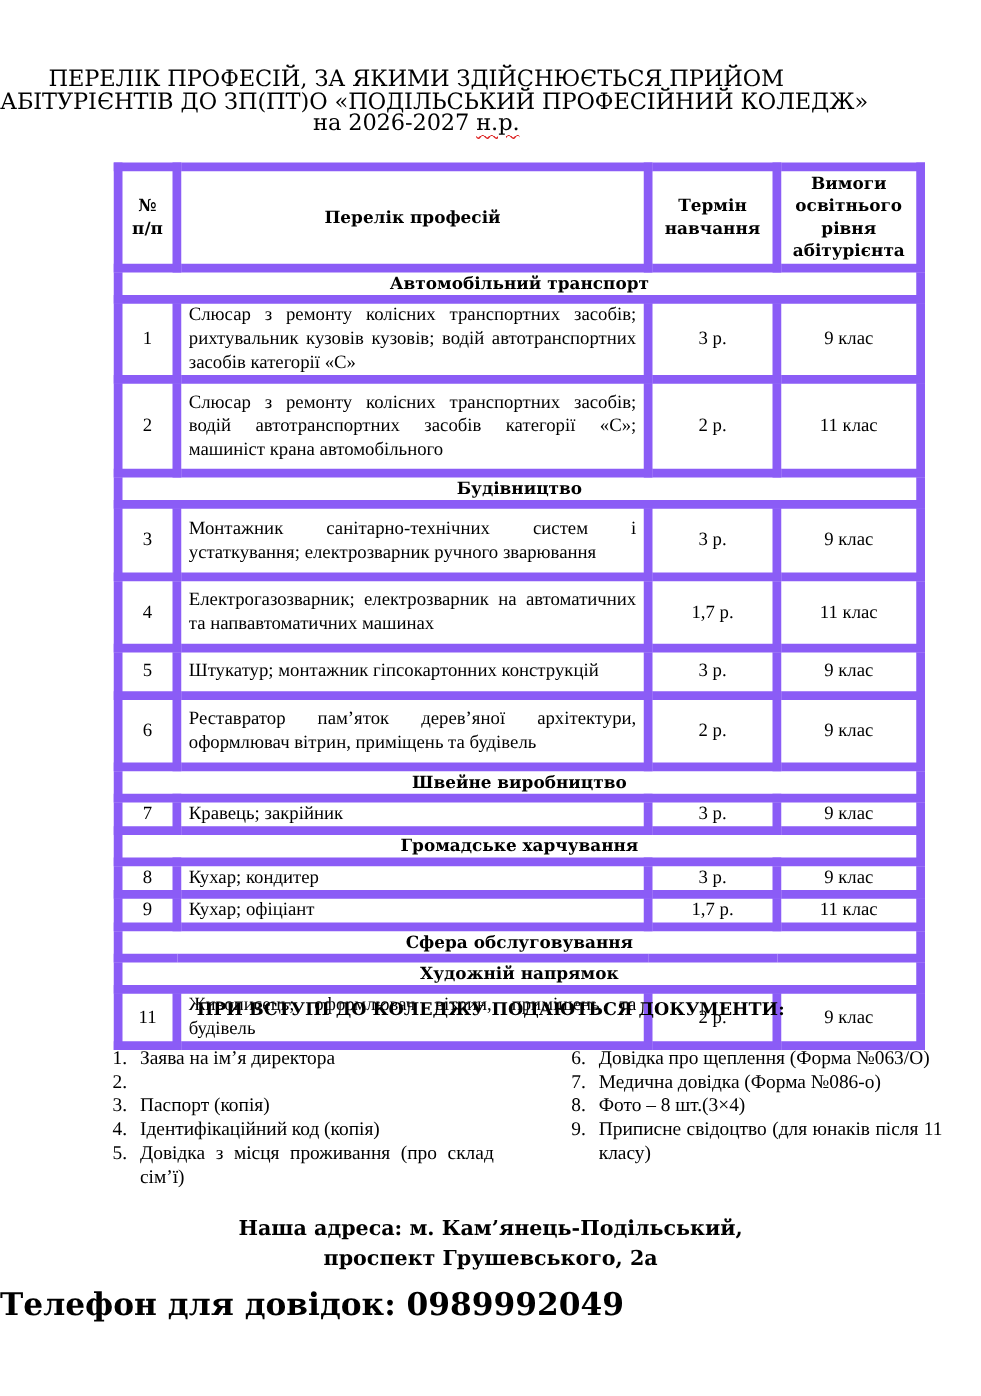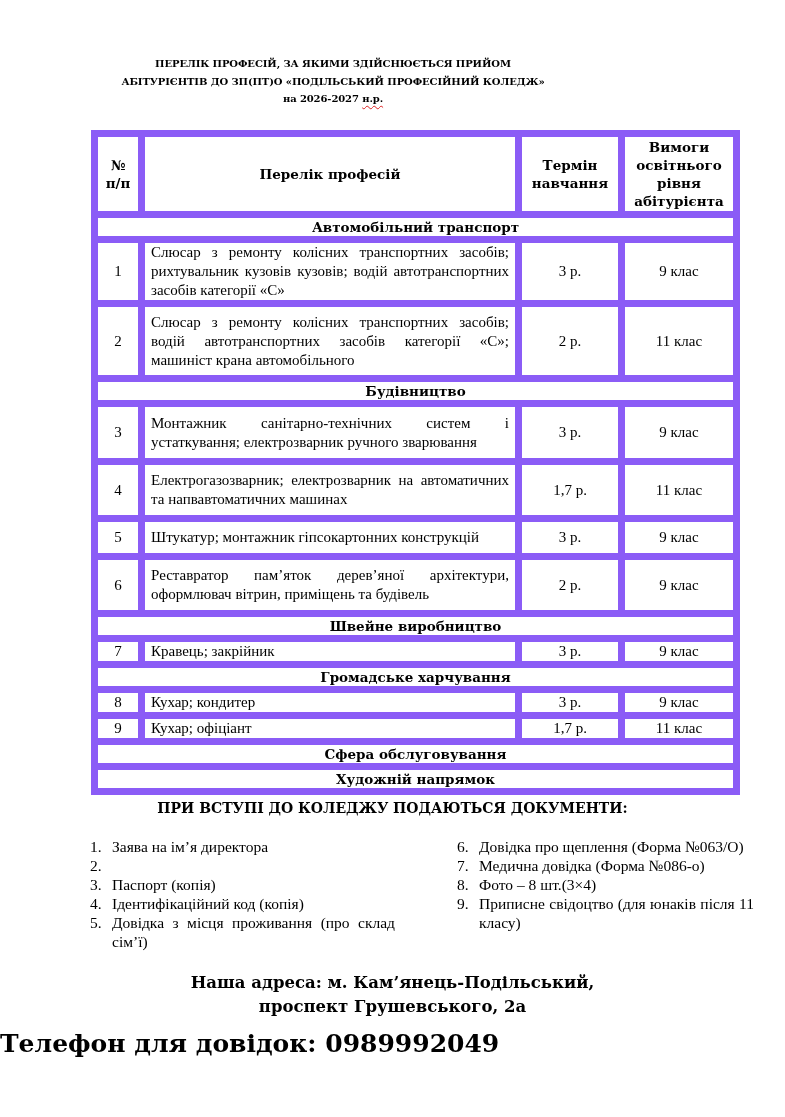--- a/index.html
+++ b/index.html
@@ -2,21 +2,21 @@
 <html><head>
   <meta charset="utf-8">
   <style>
     html, body { margin: 0; padding: 0; background: #ffffff; }
     body {
       width: 785px; height: 1117px; position: relative; overflow: hidden;
       font-family: "DejaVu Serif", "Liberation Serif", serif; color: #000;
     }
     .title {
       position: absolute; left: 0; width: 666px; top: 55px;
-      text-align: center; font-weight: bold; font-size: 10px; line-height: 17.5px;
+      text-align: center; font-weight: normal; font-size: 18px; line-height: 17.5px;
       font-family: "DejaVu Serif", serif; letter-spacing: -0.1px;
     }
     .title .line { display: block; white-space: nowrap; }
     .squiggle {
       text-decoration: underline wavy #d22; text-decoration-thickness: 1px;
       text-underline-offset: 3px;
     }
     table.prof {
       position: absolute; left: 91px; top: 130px; width: 642px;
       border-collapse: collapse; table-layout: fixed;
@@ -148,20 +148,26 @@
         <td class="name">Кухар; офіціант</td>
         <td class="term">1,7 р.</td>
         <td class="level">11 клас</td>
       </tr>
       <tr class="section">
         <td colspan="4">Сфера обслуговування</td>
       </tr>
       <tr class="section">
         <td colspan="4">Художній напрямок</td>
       </tr>
+      <tr style="height: 39px;">
+        <td class="num">11</td>
+        <td class="name">Живописець; оформлювач вітрин, приміщень та будівель</td>
+        <td class="term">2 р.</td>
+        <td class="level">9 клас</td>
+      </tr>
     </tbody>
 </table>
 
 <div class="docs-title">ПРИ ВСТУПІ ДО КОЛЕДЖУ ПОДАЮТЬСЯ ДОКУМЕНТИ:</div>
 <ol class="docs left" id="docs-left">
     <li>
       <span class="n">1.</span>
       <span class="t">Заява на ім’я директора</span>
     </li>
     <li>

